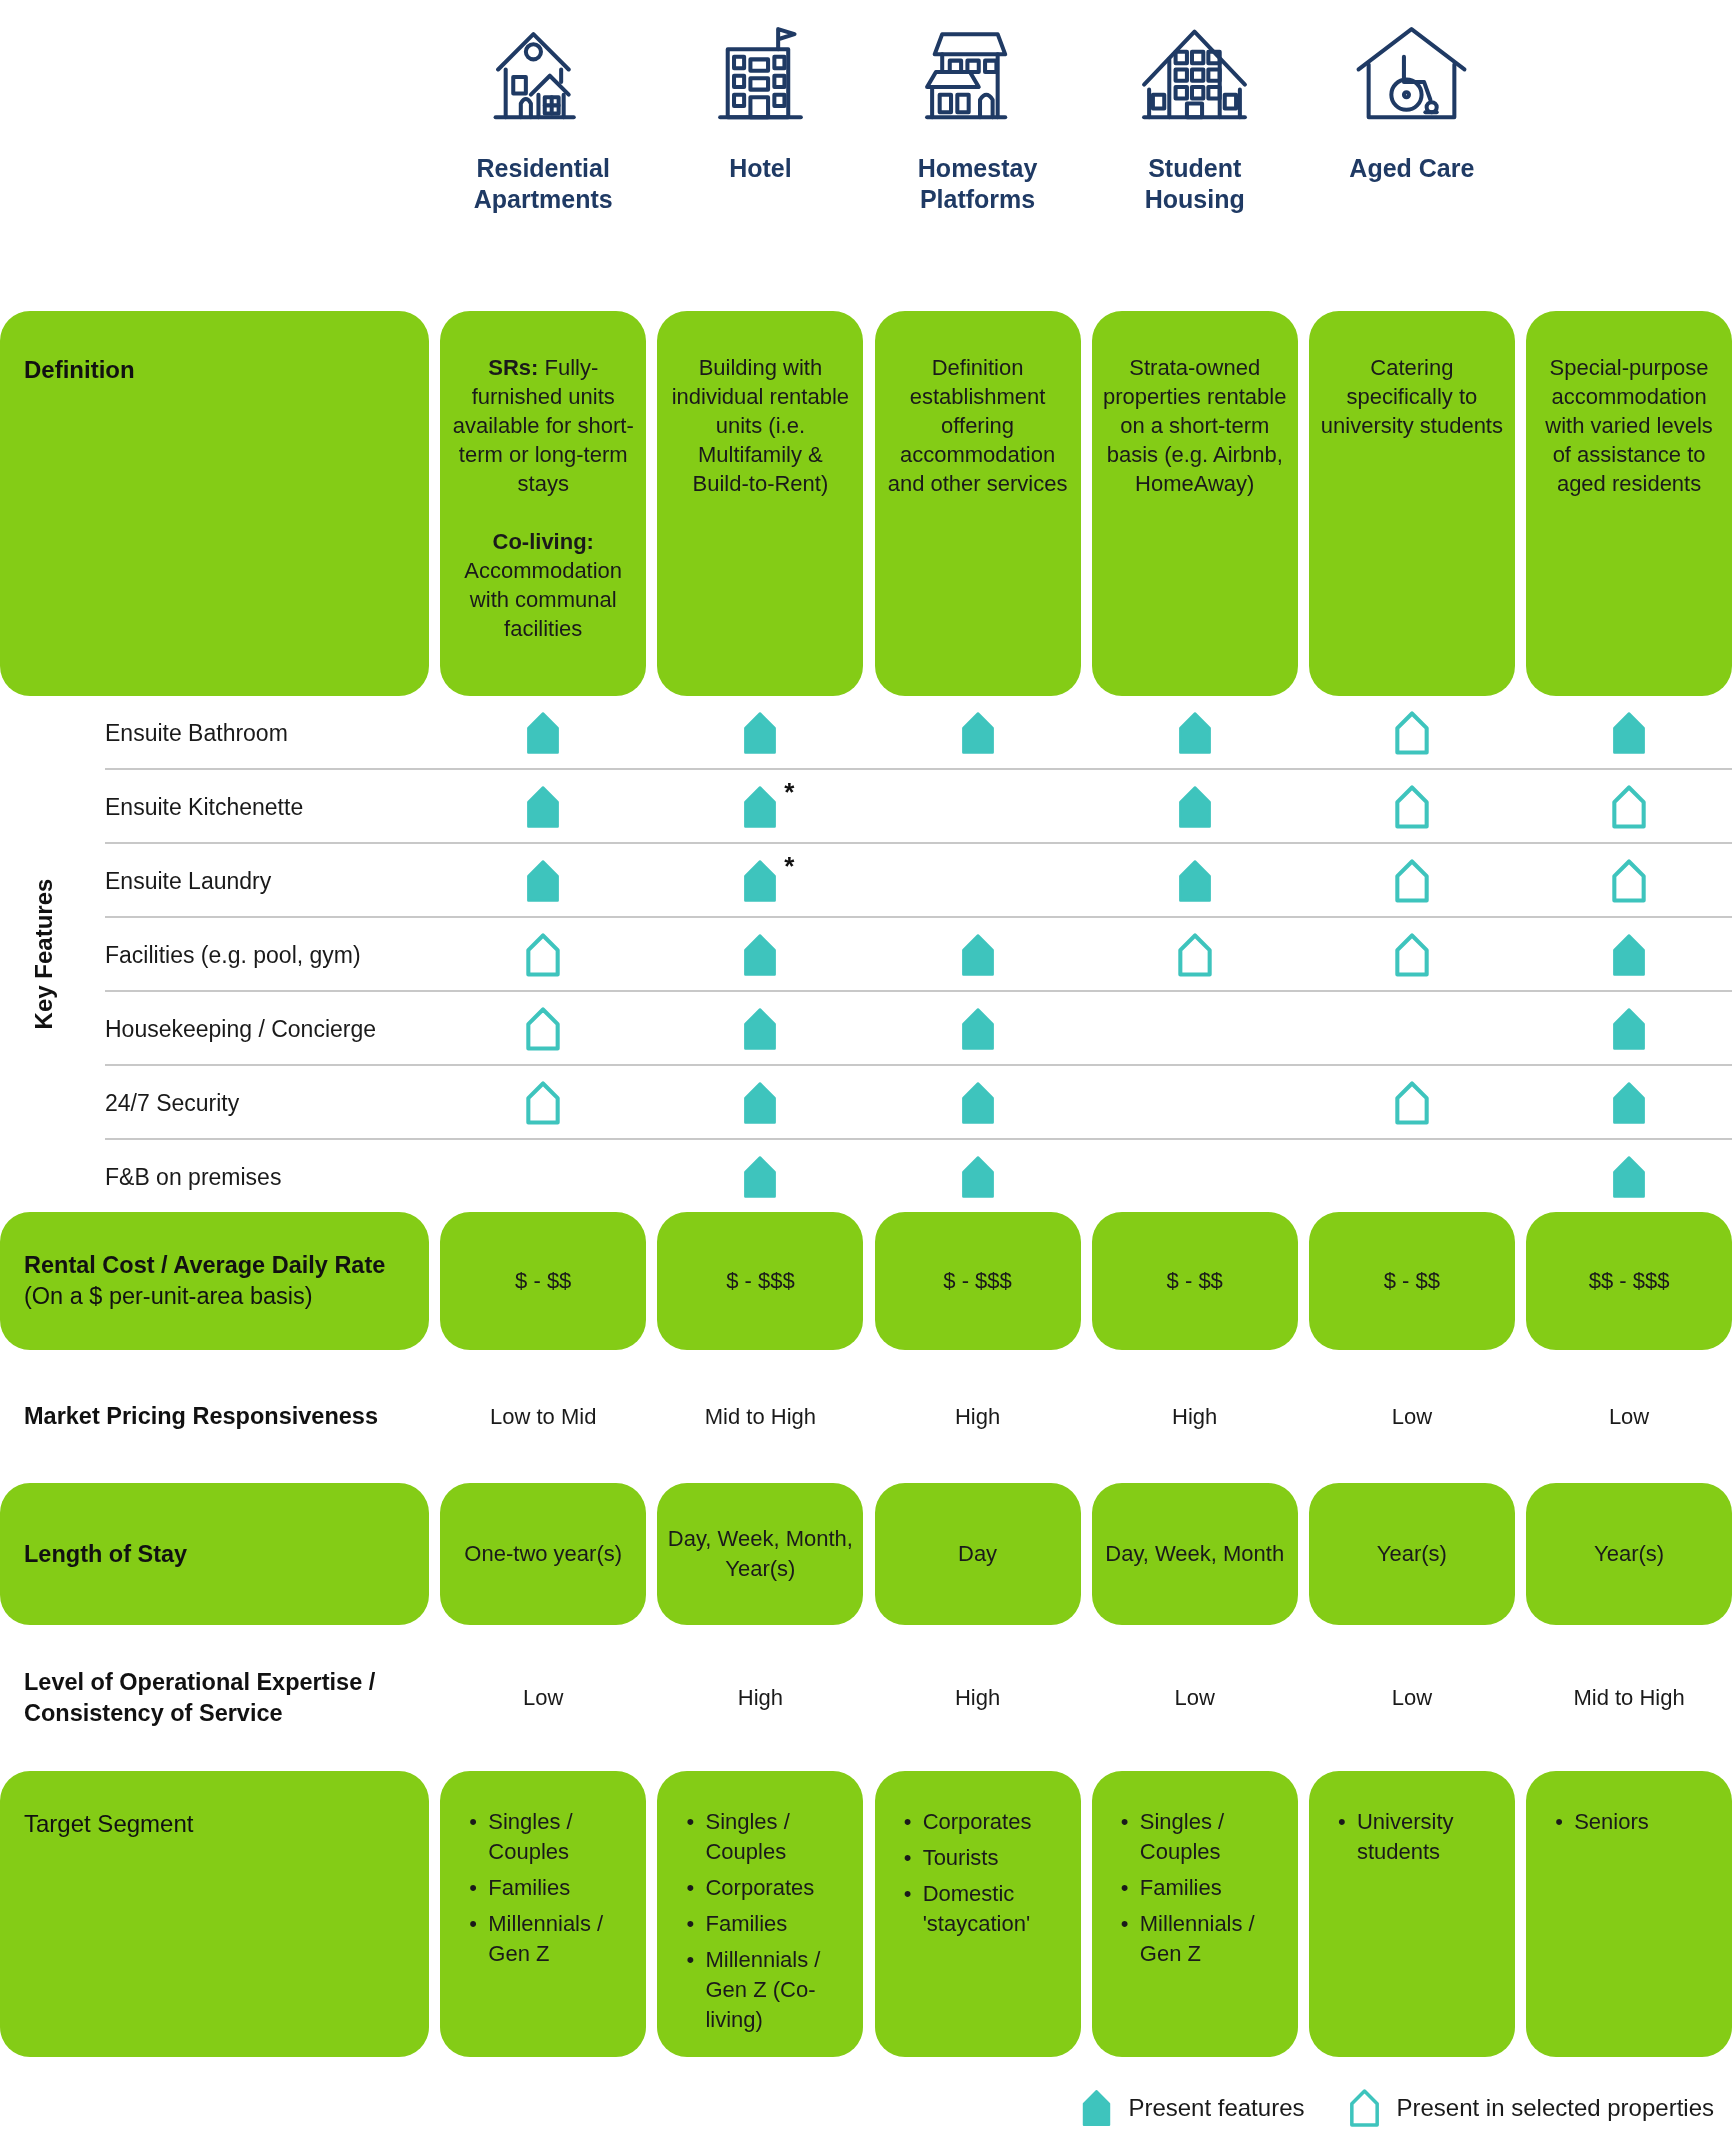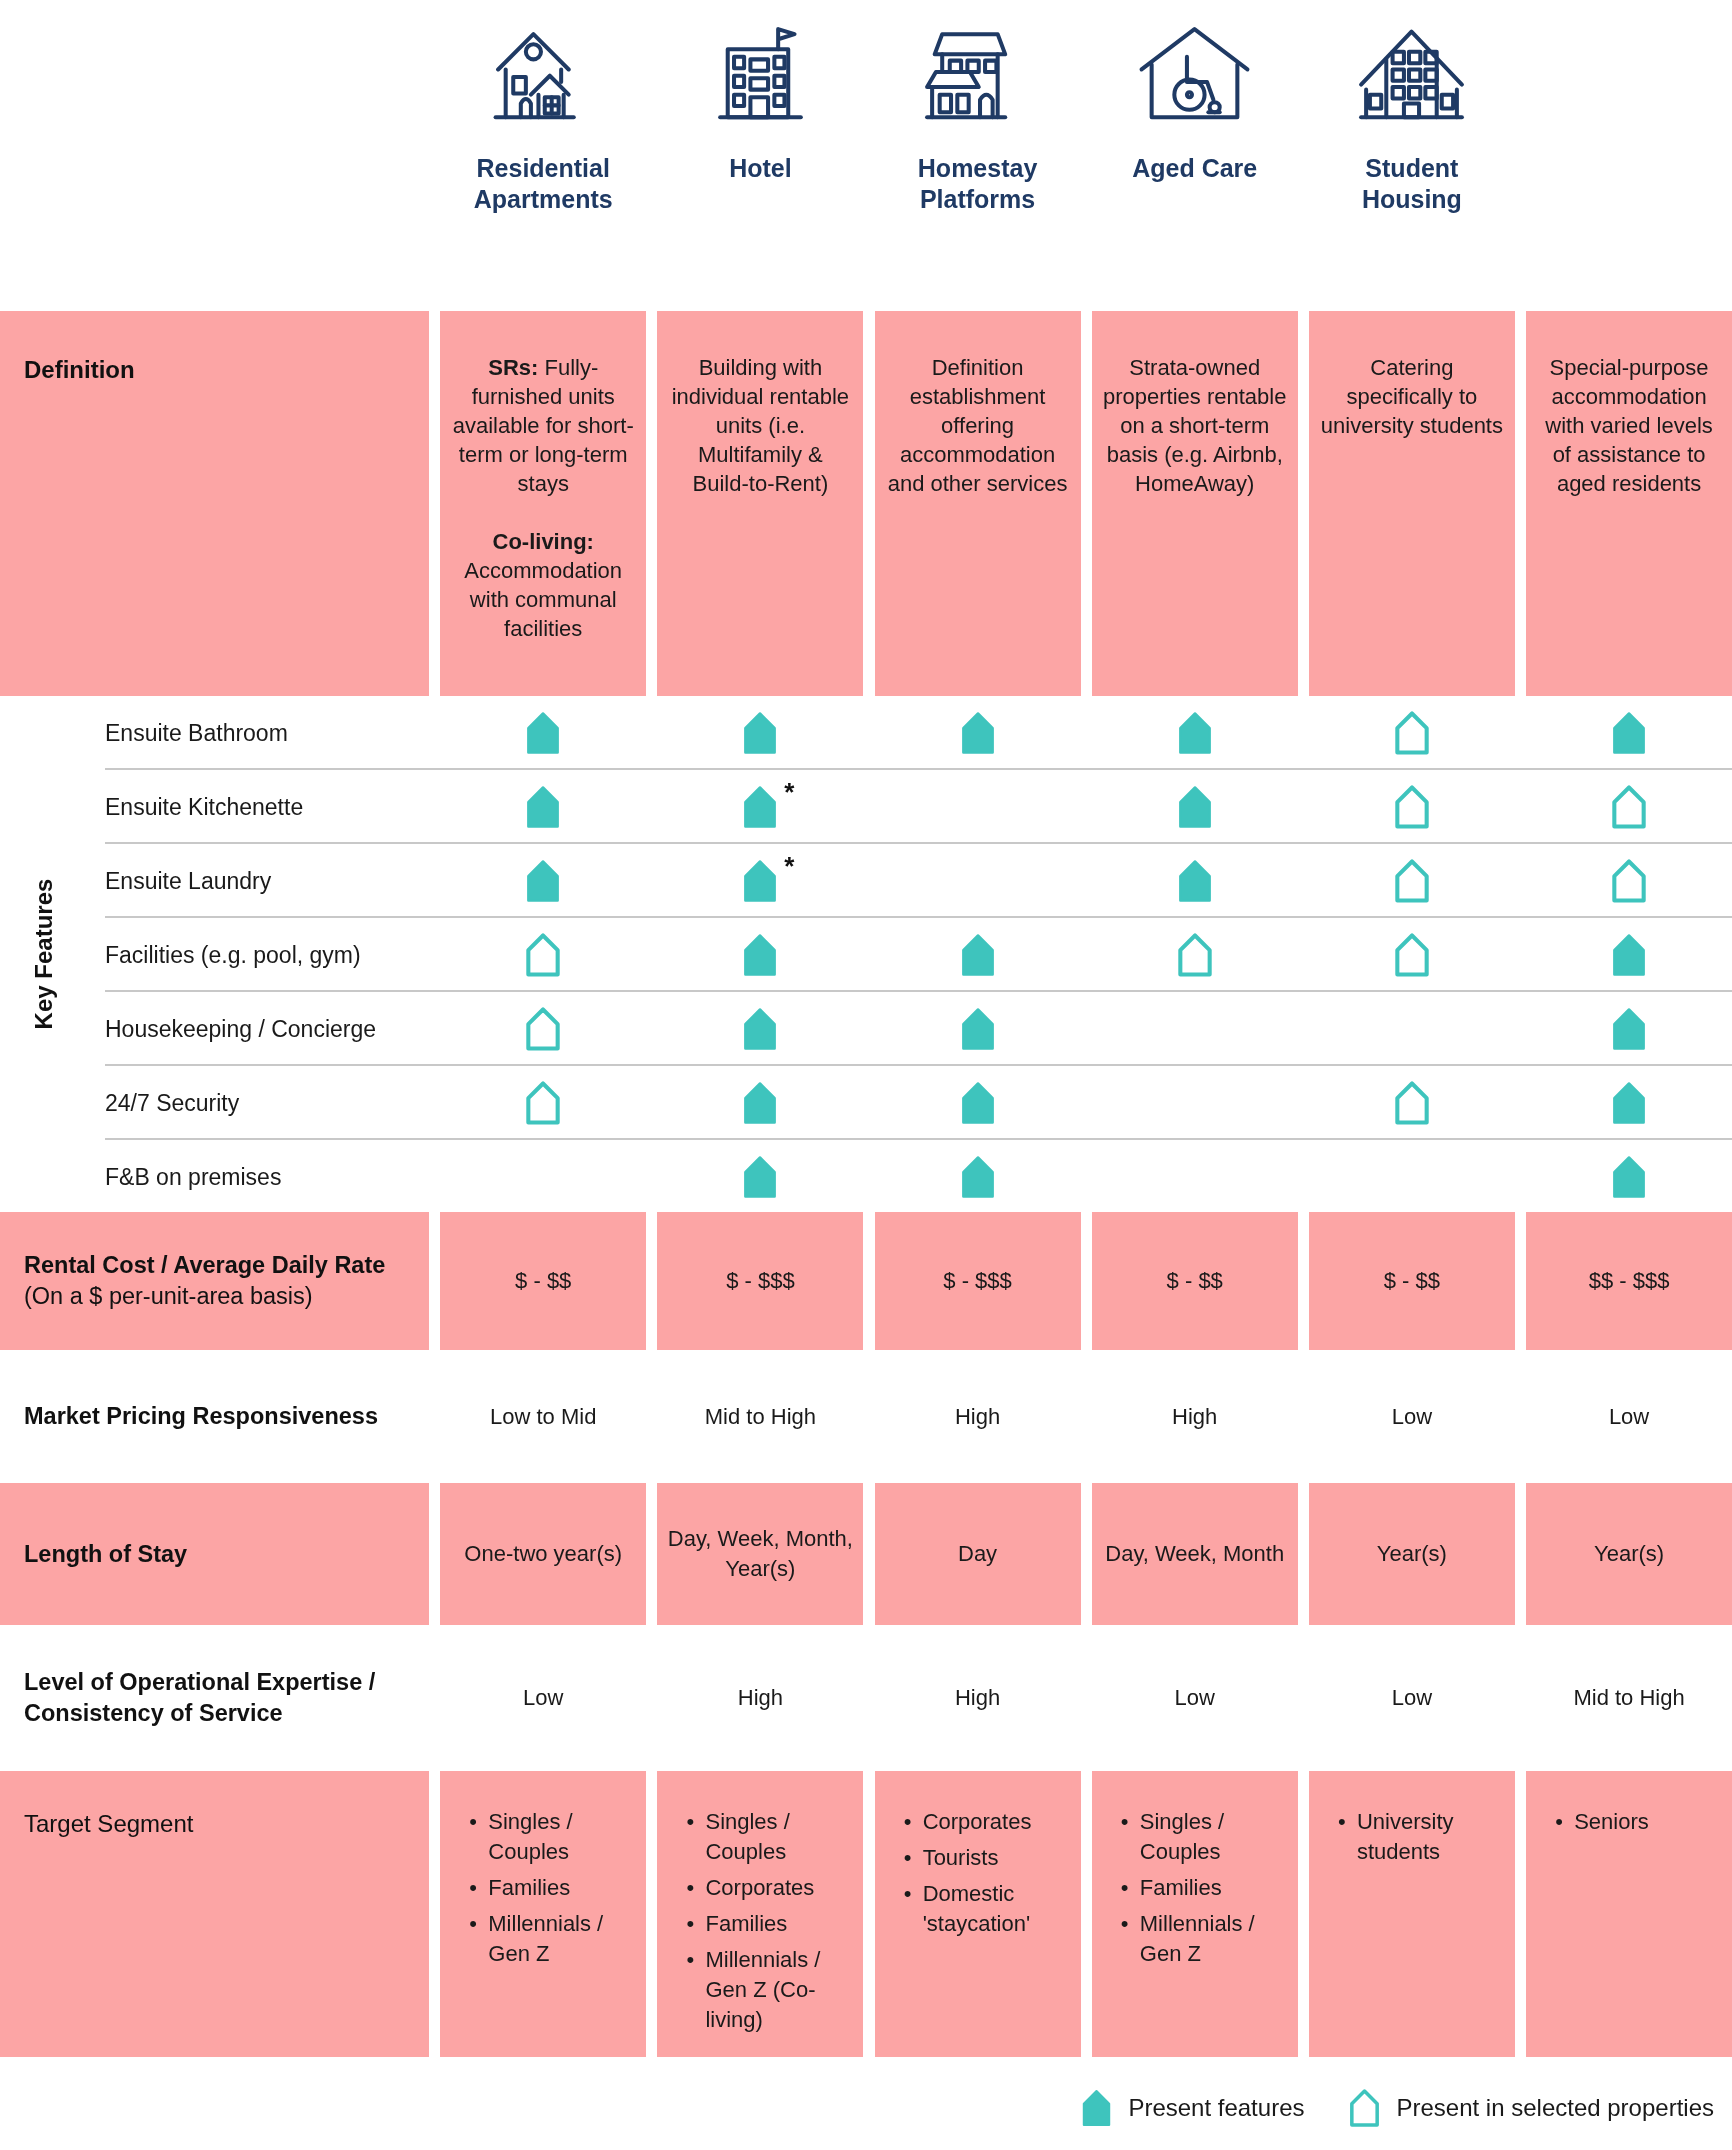--- a/index.html
+++ b/index.html
@@ -7,21 +7,21 @@
   .grid { display:grid; grid-template-columns:429px repeat(6, 1fr); column-gap:11.3px; }
 
   
   .header-row { height:311px; align-items:start; padding-top:7px; box-sizing:border-box; }
   .hdr-col { display:flex; flex-direction:column; align-items:center; }
   .hdr-iconbox { height:128px; display:flex; align-items:flex-end; justify-content:center; color:#1F3A64; }
   .hdr-iconbox svg { display:block; }
   .hdr-label { margin-top:18px; font-size:25px; line-height:1.22; font-weight:bold; color:#1F3A64; text-align:center; max-width:186px; }
 
   
-  .green { background:#fca5a5; }
+  .green { background:#84cc16;border-radius:30px; }
 
   
   .def-row { min-height:385px; }
   .def-label { box-sizing:border-box; padding:45px 8px 0 24px; font-size:24px; font-weight:bold; color:#111; }
   .def-cell { box-sizing:border-box; padding:42px 9.7px 16px; font-size:22px; line-height:1.32; text-align:center; color:#1a1a1a; }
   .def-seg { margin-bottom:29px; }
   .def-seg:last-child { margin-bottom:0; }
   .def-seg b { font-weight:bold; }
 
   
@@ -113,34 +113,20 @@
             <rect x="54" y="29" width="9" height="9"></rect>
             <path d="M8 50 L15 38 H42 L49 50 Z"></path>
             <path d="M12 50 V74"></path>
             <rect x="18" y="56" width="9" height="14"></rect>
             <rect x="32" y="56" width="9" height="14"></rect>
             <path d="M50 74 V60 Q55 52 60 60 V74"></path>
             <path d="M8 74 H70"></path>
           </svg>
         </div>
         <div class="hdr-label">Homestay Platforms</div>
-      </div>
-      <div class="hdr-col">
-        <div class="hdr-iconbox">
-          <svg width="121" height="121" viewBox="0 0 96 80" fill="none" stroke="currentColor" stroke-width="3.2" stroke-linecap="round" stroke-linejoin="round" xmlns="http://www.w3.org/2000/svg">
-            <path d="M6 36 L48 4 L90 36"></path>
-            <path d="M14 32 V74 H82 V32"></path>
-            <path d="M42 26 V46 H58 L63 60"></path>
-            <circle cx="44" cy="56" r="12"></circle>
-            <circle cx="44" cy="56" r="2"></circle>
-            <circle cx="64" cy="66" r="4"></circle>
-            <path d="M59 70 H68"></path>
-          </svg>
-        </div>
-        <div class="hdr-label">Aged Care</div>
       </div>
       <div class="hdr-col">
         <div class="hdr-iconbox">
           <svg width="121" height="121" viewBox="0 0 96 80" fill="none" stroke="currentColor" stroke-width="3.2" stroke-linecap="round" stroke-linejoin="round" xmlns="http://www.w3.org/2000/svg">
             <path d="M8 48 L48 6 L88 48"></path>
             <path d="M28 28 V74 M68 28 V74"></path>
             <rect x="33" y="22" width="9" height="9"></rect>
             <rect x="46" y="22" width="9" height="9"></rect>
             <rect x="59" y="22" width="9" height="9"></rect>
             <rect x="33" y="36" width="9" height="9"></rect>
@@ -151,20 +137,34 @@
             <rect x="59" y="50" width="9" height="9"></rect>
             <path d="M12 52 V74 M84 52 V74"></path>
             <rect x="15" y="56" width="9" height="11"></rect>
             <rect x="72" y="56" width="9" height="11"></rect>
             <rect x="42" y="63" width="12" height="11"></rect>
             <path d="M8 74 H88"></path>
           </svg>
         </div>
         <div class="hdr-label">Student Housing</div>
       </div>
+      <div class="hdr-col">
+        <div class="hdr-iconbox">
+          <svg width="121" height="121" viewBox="0 0 96 80" fill="none" stroke="currentColor" stroke-width="3.2" stroke-linecap="round" stroke-linejoin="round" xmlns="http://www.w3.org/2000/svg">
+            <path d="M6 36 L48 4 L90 36"></path>
+            <path d="M14 32 V74 H82 V32"></path>
+            <path d="M42 26 V46 H58 L63 60"></path>
+            <circle cx="44" cy="56" r="12"></circle>
+            <circle cx="44" cy="56" r="2"></circle>
+            <circle cx="64" cy="66" r="4"></circle>
+            <path d="M59 70 H68"></path>
+          </svg>
+        </div>
+        <div class="hdr-label">Aged Care</div>
+      </div>
     </div>
 
   <div class="grid def-row" id="def-row">
     <div class="def-label green">
       <span>Definition</span>
     </div>
   <div class="def-cell green">
         <div class="def-seg"><b>SRs:</b> Fully-furnished units available for short-term or long-term stays</div>
         <div class="def-seg"><b>Co-living:</b> Accommodation with communal facilities</div>
       </div>

